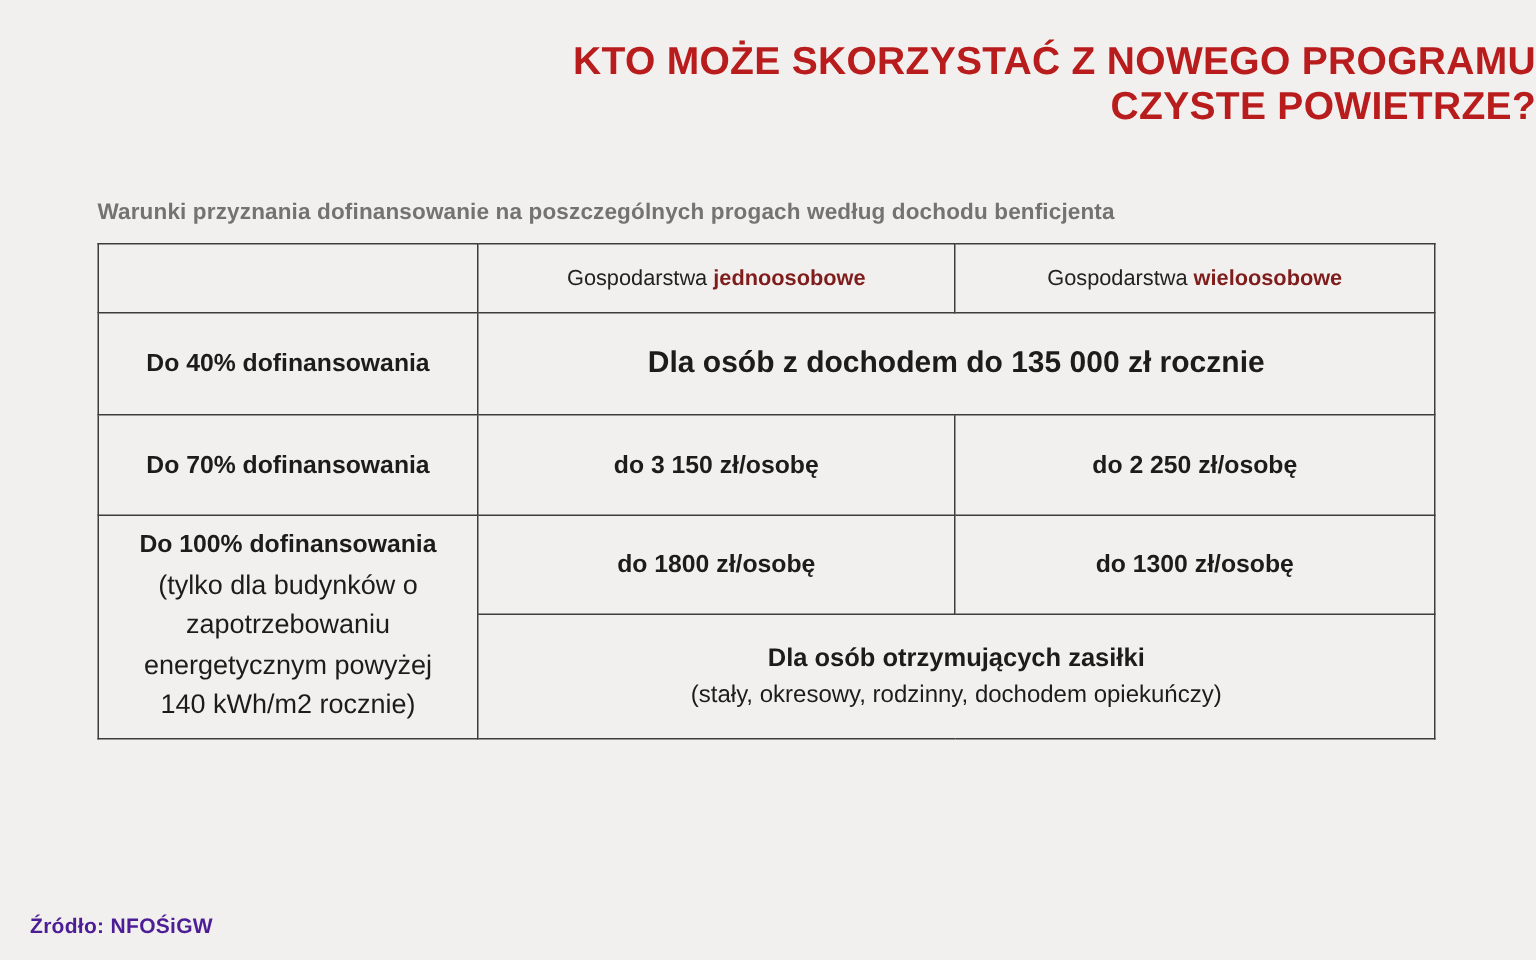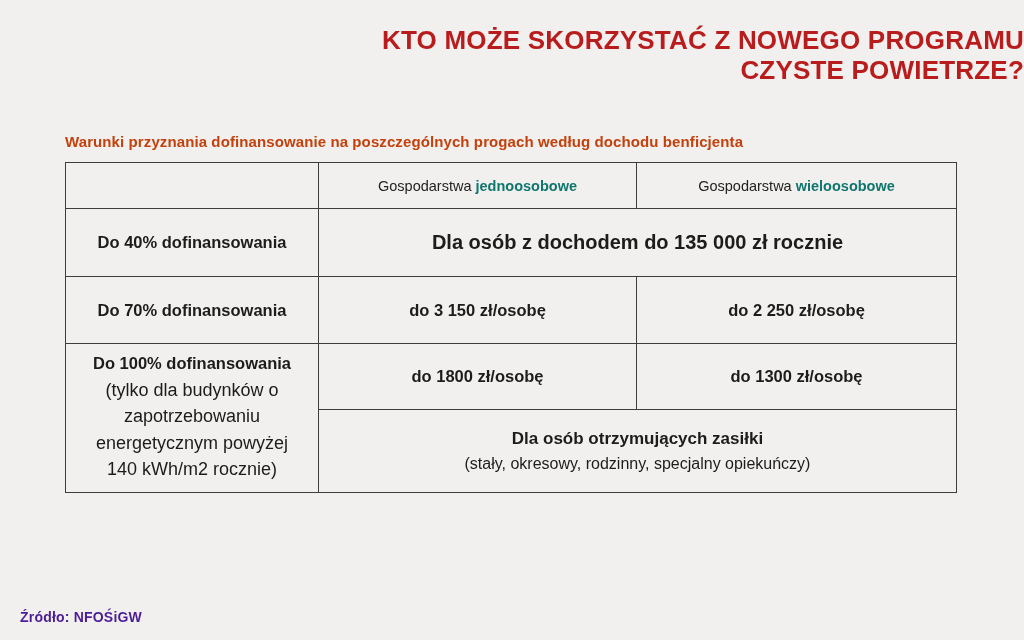--- a/index.html
+++ b/index.html
@@ -27,21 +27,21 @@
     white-space: pre-line;
   }
 
   
   .subtitle {
     position: absolute;
     top: 133px;
     left: 65px;
     font-size: 15px;
     font-weight: 700;
-    color: #c2410c;
+    color: #737373;
     letter-spacing: 0.1px;
   }
 
   
   table.grid {
     position: absolute;
     left: 65px;
     top: 162px;
     width: 891px;
     border-collapse: collapse;
@@ -58,21 +58,21 @@
   .col-single { width: 318px; }
   .col-multi { width: 320px; }
 
   tr.r-head td { height: 46px; }
   tr.r-40 td   { height: 68px; }
   tr.r-70 td   { height: 67px; }
   tr.r-100 td  { height: 66px; text-align: center; }
   tr.r-ben td  { height: 83px; }
 
   .head-cell { font-size: 14.5px; color: #222; font-weight: 400; }
-  .head-cell .emph { font-weight: 700; color: #0f766e; text-align: right; }
+  .head-cell .emph { font-weight: 700; color: #7f1d1d; text-align: right; }
 
   .label-cell { font-weight: 700; font-size: 16.5px; }
   .value-cell { font-weight: 700; font-size: 16.5px; }
   .span-value { font-weight: 700; font-size: 20px; }
 
   .label-note {
     display: block;
     margin-top: 4px;
     font-weight: 400;
     font-size: 18px;
@@ -154,21 +154,21 @@
 zapotrzebowaniu
 energetycznym powyżej
 140 kWh/m2 rocznie)</span>
     </td>
     <td class="value-cell">do 1800 zł/osobę</td>
     <td class="value-cell">do 1300 zł/osobę</td>
   </tr>
   <tr class="r-ben">
     <td colspan="2">
       <span class="ben-title">Dla osób otrzymujących zasiłki</span>
-      <span class="ben-note">(stały, okresowy, rodzinny, specjalny opiekuńczy)</span>
+      <span class="ben-note">(stały, okresowy, rodzinny, dochodem opiekuńczy)</span>
     </td>
   </tr>
 </tbody>
   </table>
 
 <div class="footer">
   <div class="source">Źródło: NFOŚiGW</div>
 </div>
 
 </body></html>

